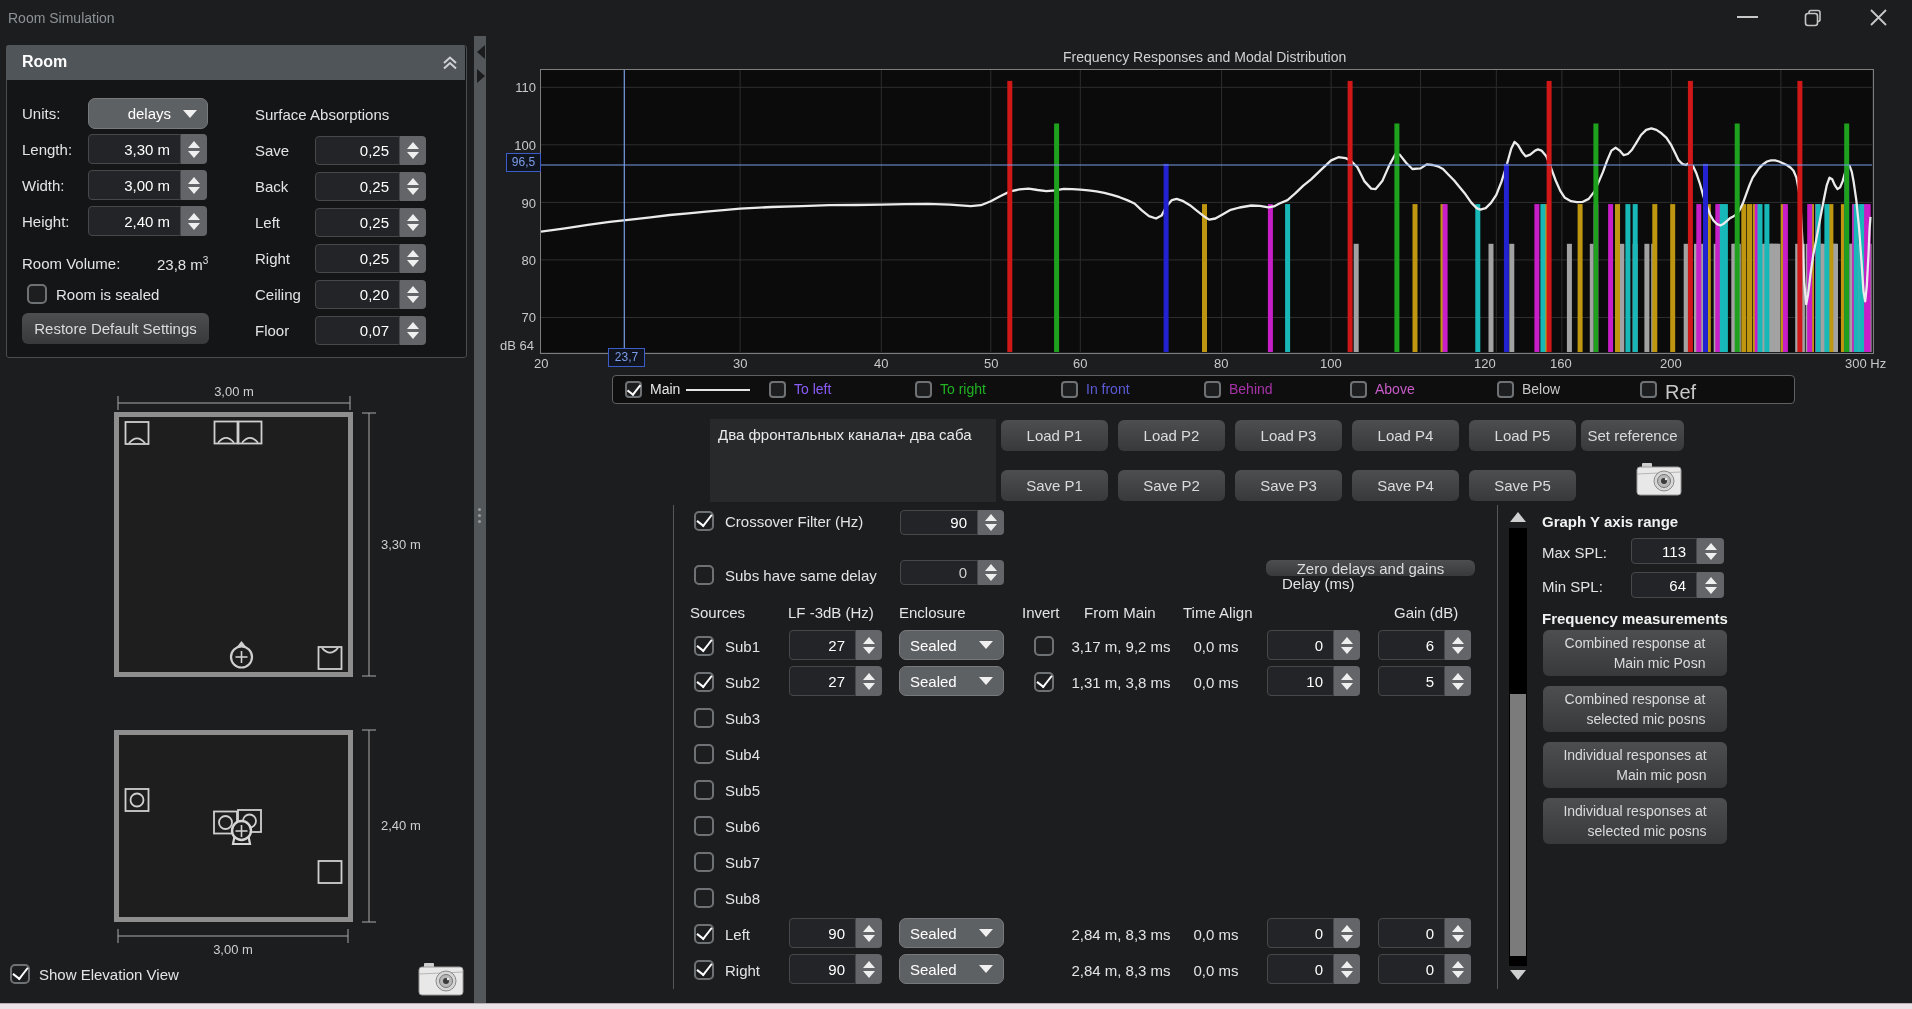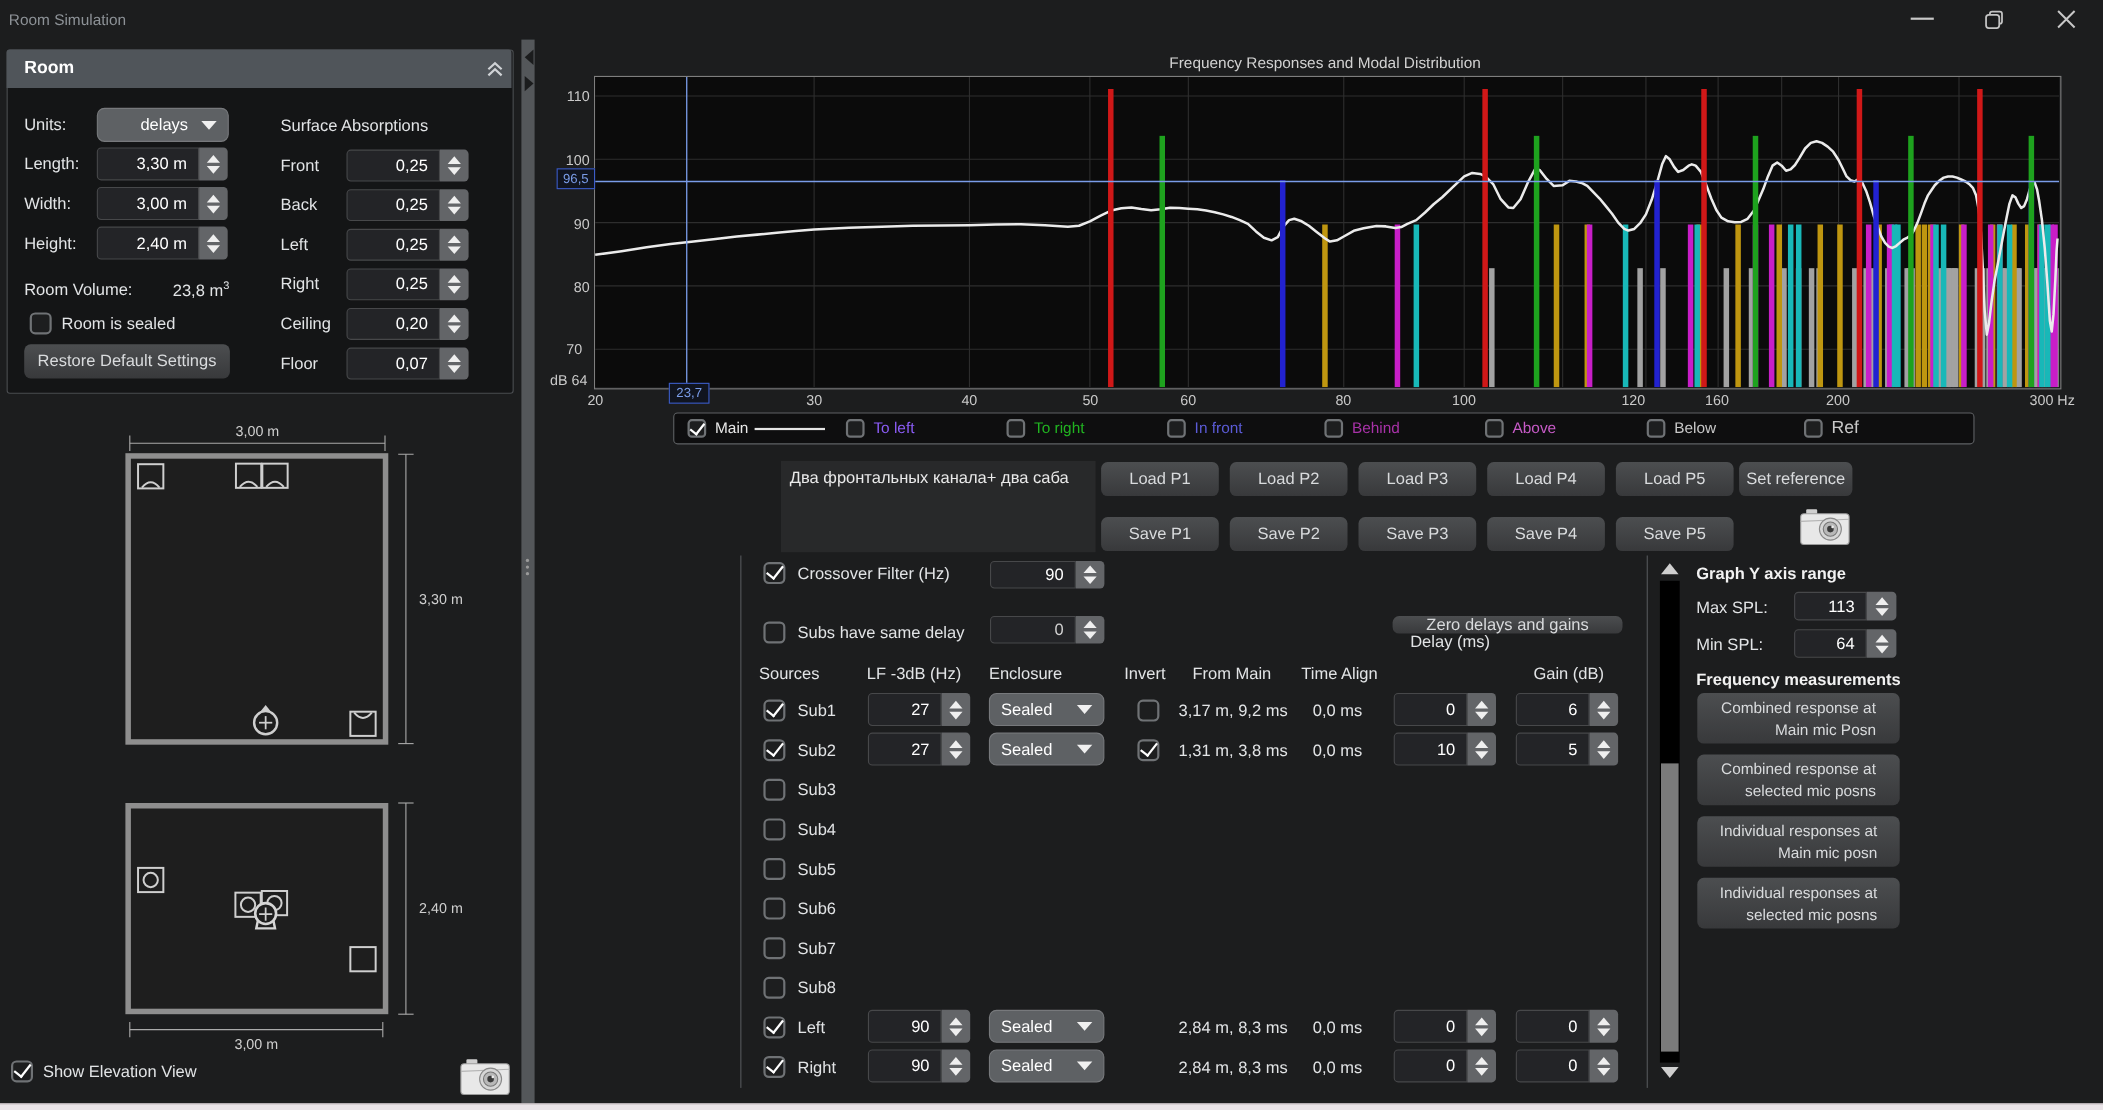--- a/index.html
+++ b/index.html
@@ -64,21 +64,21 @@
     <i></i>
     <b></b>
   </div>
 <div class="lbl" style="left:22px;top:255px">Room Volume:</div>
 <div class="lbl" style="left:157px;top:255px">23,8 m<sup style="font-size:10px">3</sup></div>
 <div class="cb" style="left:27px;top:284px"></div>
 <div class="lbl" style="left:56px;top:286px">Room is sealed</div>
 <div class="btn" style="left:22px;top:313px;width:187px;height:31px">Restore Default Settings</div>
 
 <div class="lbl" style="left:255px;top:106px">Surface Absorptions</div>
-<div class="lbl" style="left:255px;top:142px">Front</div>
+<div class="lbl" style="left:255px;top:142px">Save</div>
 <div class="inp" style="left:315px;top:136px;width:85px;height:29px">0,25</div>
 <div class="spin" style="left:400px;top:136px;width:26px;height:29px">
     <i></i>
     <b></b>
   </div>
 <div class="lbl" style="left:255px;top:178px">Back</div>
 <div class="inp" style="left:315px;top:172px;width:85px;height:29px">0,25</div>
 <div class="spin" style="left:400px;top:172px;width:26px;height:29px">
     <i></i>
     <b></b>
@@ -289,21 +289,21 @@
     <rect x="1005.6" y="10.9" width="5" height="271.1" fill="#d01818"></rect>
     <rect x="1146.9" y="10.9" width="5" height="271.1" fill="#d01818"></rect>
     <rect x="1256.4" y="10.9" width="5" height="271.1" fill="#d01818"></rect>
     <line x1="0" y1="95.0" x2="1331" y2="95.0" stroke="#7a9ce8" stroke-width="1.2"></line>
     <line x1="83.3" y1="0" x2="83.3" y2="282" stroke="#7a9ce8" stroke-width="1.2"></line>
   </svg>
 <div class="axis" style="left:508px;top:80px;width:28px;text-align:right">110</div>
 <div class="axis" style="left:508px;top:138px;width:28px;text-align:right">100</div>
 <div class="axis" style="left:508px;top:196px;width:28px;text-align:right">90</div>
 <div class="axis" style="left:508px;top:253px;width:28px;text-align:right">80</div>
-<div class="axis" style="left:508px;top:310px;width:28px;text-align:center">70</div>
+<div class="axis" style="left:508px;top:310px;width:28px;text-align:right">70</div>
 <div class="axis" style="left:500px;top:338px">dB 64</div>
 <div class="axis" style="left:534px;top:356px">20</div>
 <div class="axis" style="left:733px;top:356px">30</div>
 <div class="axis" style="left:874px;top:356px">40</div>
 <div class="axis" style="left:984px;top:356px">50</div>
 <div class="axis" style="left:1073px;top:356px">60</div>
 <div class="axis" style="left:1214px;top:356px">80</div>
 <div class="axis" style="left:1320px;top:356px">100</div>
 <div class="axis" style="left:1474px;top:356px">120</div>
 <div class="axis" style="left:1550px;top:356px">160</div>
@@ -322,21 +322,21 @@
 <div class="lbl" style="left:940px;top:381px;font-size:14px;color:#21b321">To right</div>
 <div class="cb cbs" style="left:1061px;top:381px"></div>
 <div class="lbl" style="left:1086px;top:381px;font-size:14px;color:#5b5bd6">In front</div>
 <div class="cb cbs" style="left:1204px;top:381px"></div>
 <div class="lbl" style="left:1229px;top:381px;font-size:14px;color:#a832a8">Behind</div>
 <div class="cb cbs" style="left:1350px;top:381px"></div>
 <div class="lbl" style="left:1375px;top:381px;font-size:14px;color:#c75bc7">Above</div>
 <div class="cb cbs" style="left:1497px;top:381px"></div>
 <div class="lbl" style="left:1522px;top:381px;font-size:14px;color:#c8c8c8">Below</div>
 <div class="cb cbs" style="left:1640px;top:381px"></div>
-<div class="lbl" style="left:1665px;top:381px;font-size:16px;color:#c8c8c8">Ref</div>
+<div class="lbl" style="left:1665px;top:381px;font-size:20px;color:#c8c8c8">Ref</div>
 
 <div class="abs" style="left:710px;top:419px;width:286px;height:83px;background:#28292a;color:#eaeaea;font-size:15px;padding:7px 8px;box-sizing:border-box">Два фронтальных канала+ два саба</div>
 <div class="btn" style="left:1001px;top:420px;width:107px;height:31px">Load P1</div>
 <div class="btn" style="left:1118px;top:420px;width:107px;height:31px">Load P2</div>
 <div class="btn" style="left:1235px;top:420px;width:107px;height:31px">Load P3</div>
 <div class="btn" style="left:1352px;top:420px;width:107px;height:31px">Load P4</div>
 <div class="btn" style="left:1469px;top:420px;width:107px;height:31px">Load P5</div>
 <div class="btn" style="left:1581px;top:420px;width:103px;height:31px">Set reference</div>
 <div class="btn" style="left:1001px;top:470px;width:107px;height:31px">Save P1</div>
 <div class="btn" style="left:1118px;top:470px;width:107px;height:31px">Save P2</div>

